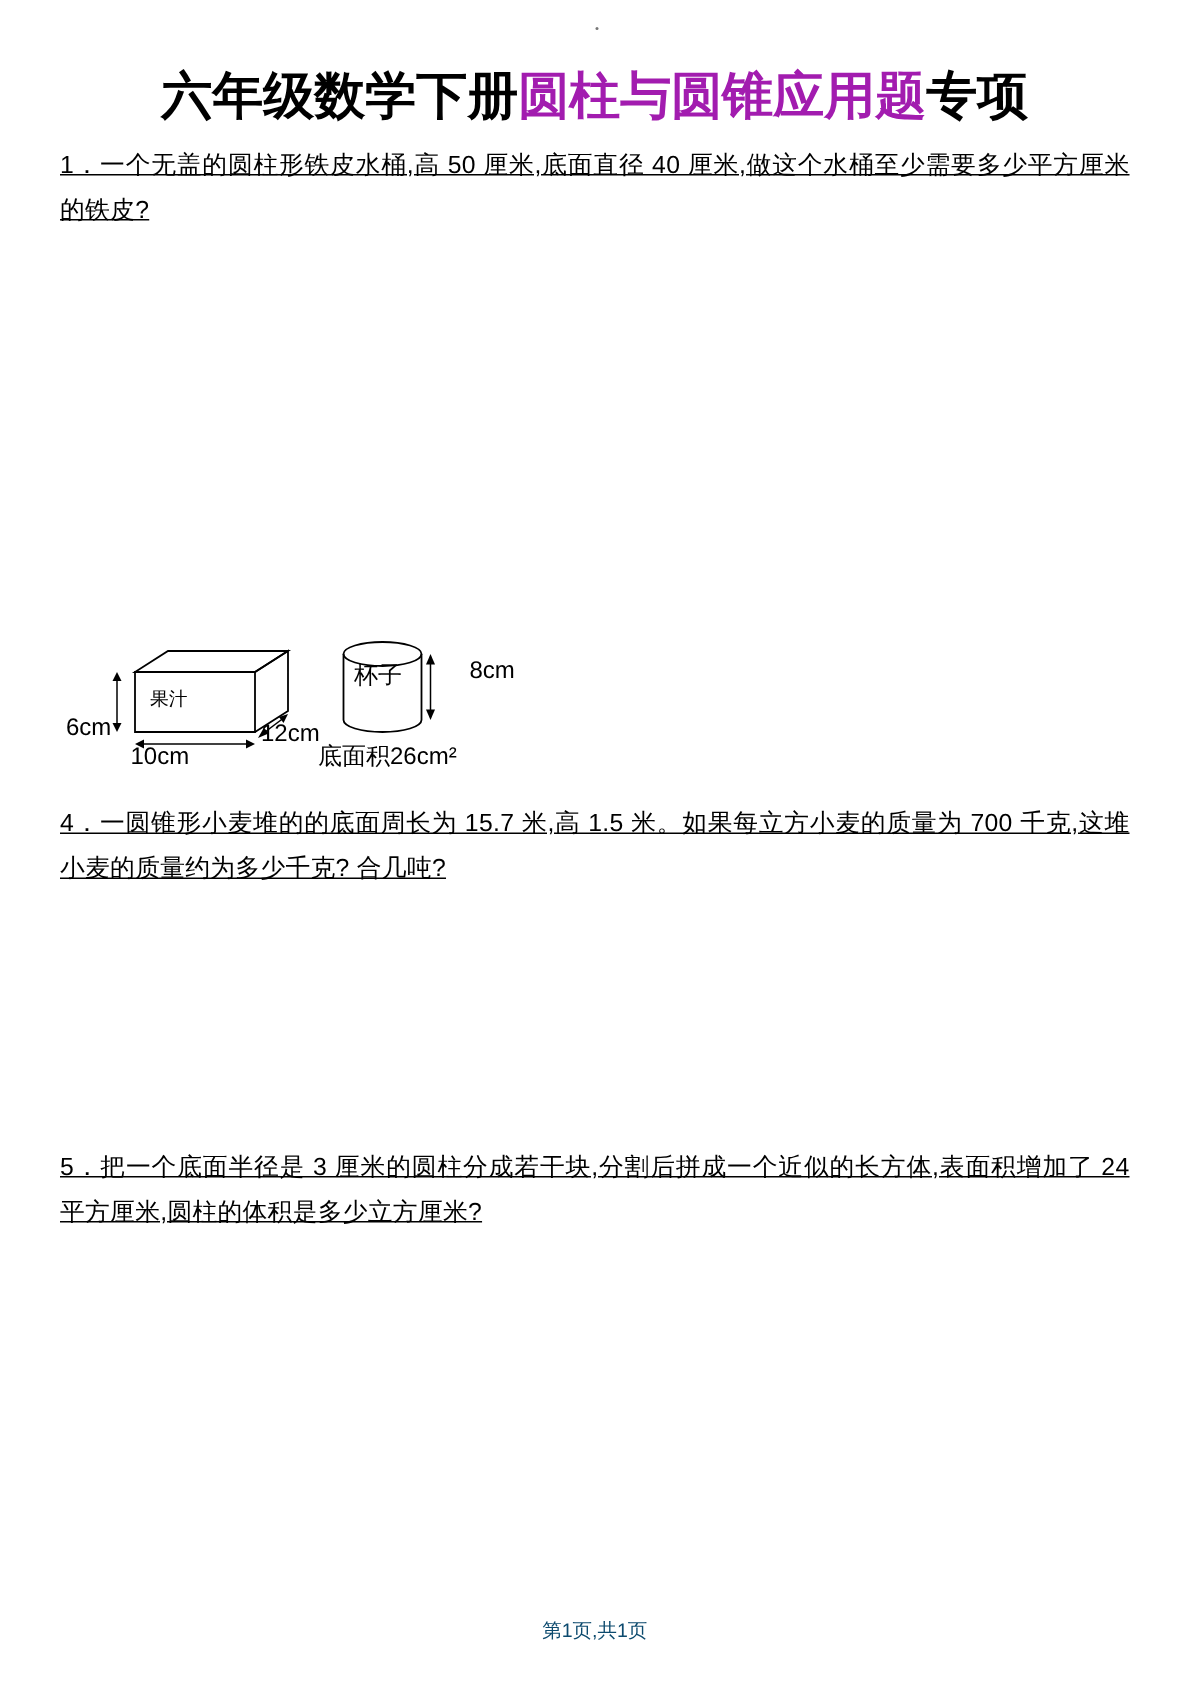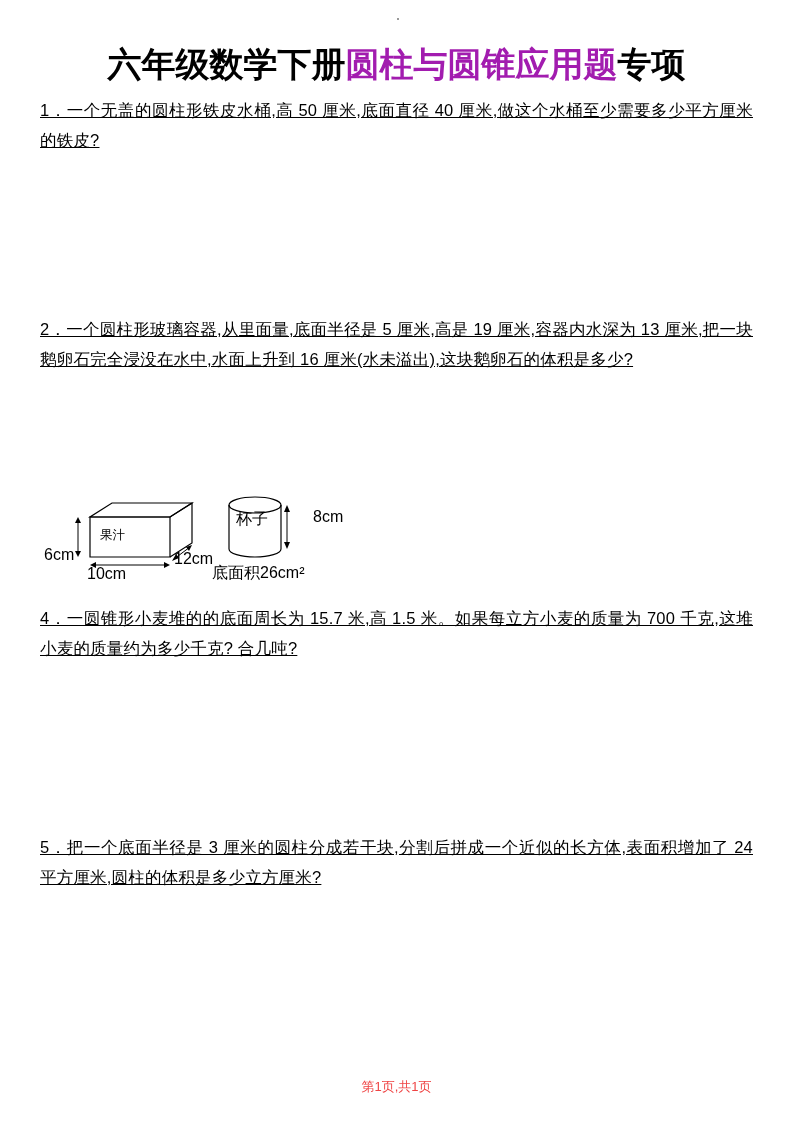--- a/index.html
+++ b/index.html
@@ -74,21 +74,21 @@
     font-family: "Liberation Sans", "DejaVu Sans", sans-serif;
     white-space: nowrap;
   }
   .footer {
     position: absolute;
     left: 0;
     right: 0;
     bottom: 26px;
     text-align: center;
     font-size: 13px;
-    color: #ef4444;
+    color: #0c4a6e;
   }
   .dot-top {
     position: absolute;
     left: 397px;
     top: 18px;
     width: 2px;
     height: 2px;
     background: #777;
     border-radius: 50%;
   }
@@ -98,21 +98,20 @@
 
 <div class="page">
 
   <div class="dot-top"></div>
 
   <h1 class="title"><span>六年级数学下册</span><span class="red">圆柱与圆锥应用题</span><span>专项</span></h1>
 
   <p class="problem p1">1．一个无盖的圆柱形铁皮水桶,高 50 厘米,底面直径 40 厘米,做这个水桶至少需要多少平方厘米的铁皮?</p>
   <div class="gap-lg"></div>
 
-  <p class="problem">2．一个圆柱形玻璃容器,从里面量,底面半径是 5 厘米,高是 19 厘米,容器内水深为 13 厘米,把一块鹅卵石完全浸没在水中,水面上升到 16 厘米(水未溢出),这块鹅卵石的体积是多少?</p>
   <div class="gap-md"></div>
 
 
   <div class="figure-area">
     <svg class="fig-box" viewBox="0 0 190 86">
 
       <polygon points="28,22 108,22 130,8 50,8" fill="none" stroke="#000" stroke-width="1.2"></polygon>
       <polygon points="28,22 108,22 108,62 28,62" fill="none" stroke="#000" stroke-width="1.2"></polygon>
       <polyline points="108,22 130,8 130,48 108,62" fill="none" stroke="#000" stroke-width="1.2"></polyline>
 

